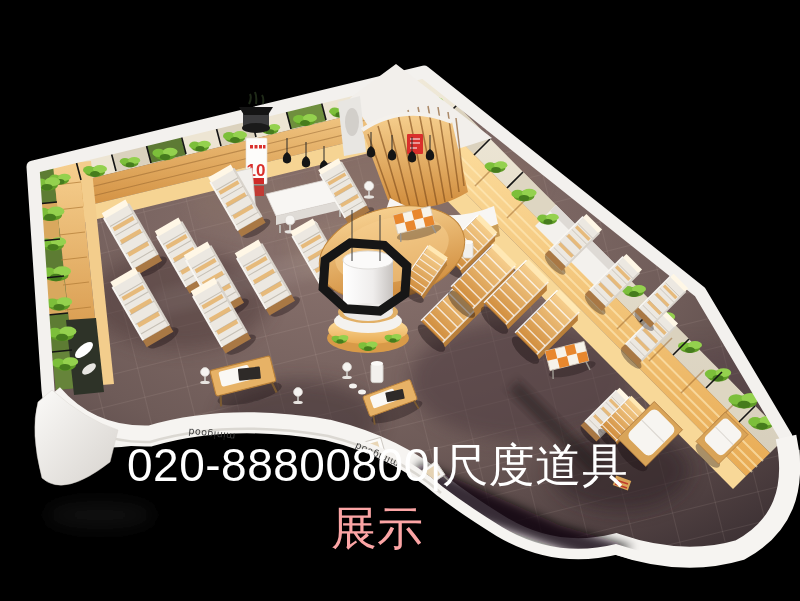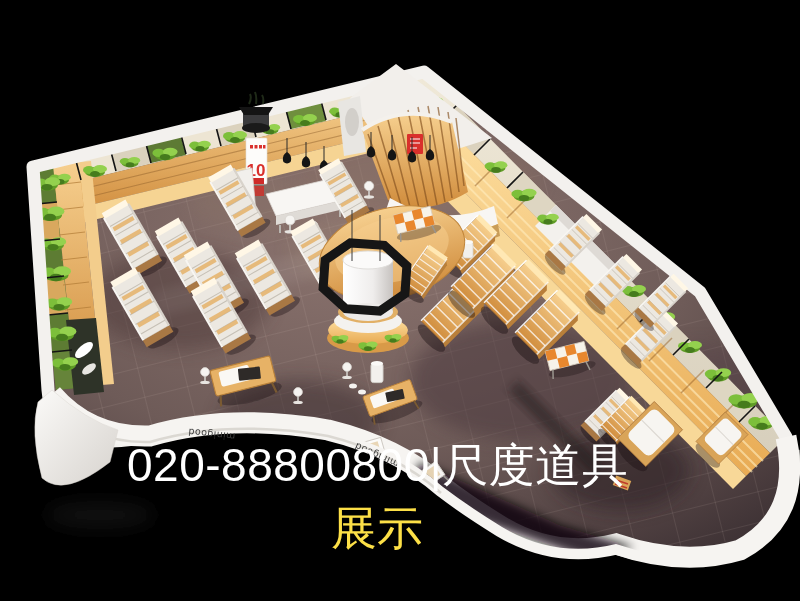--- a/index.html
+++ b/index.html
@@ -2,21 +2,21 @@
 <html><head>
 <meta charset="utf-8">
 <style>
   html,body{margin:0;padding:0;background:#000;}
   .stage{position:relative;width:800px;height:601px;background:#000;overflow:hidden;
          font-family:"Liberation Sans","DejaVu Sans",sans-serif;}
   .stage svg{position:absolute;left:0;top:0;}
   .ov1{position:absolute;left:127px;top:441px;font-size:46px;line-height:1.05;
        color:#fff;white-space:nowrap;letter-spacing:0.5px;}
   .ov2{position:absolute;left:331px;top:504px;font-size:46px;line-height:1.05;
-       color:#fde047;white-space:nowrap;}
+       color:#fca5a5;white-space:nowrap;}
   .brandtxt{font-family:"DejaVu Sans","Liberation Sans",sans-serif;font-size:9.5px;
        fill:#3f3f3f;letter-spacing:.4px;}
 </style>
 </head>
 <body>
 
 <div class="stage">
 <svg width="800" height="601" viewBox="0 0 800 601">
 <defs>
   <radialGradient id="gFloor" cx="42%" cy="32%" r="85%">

